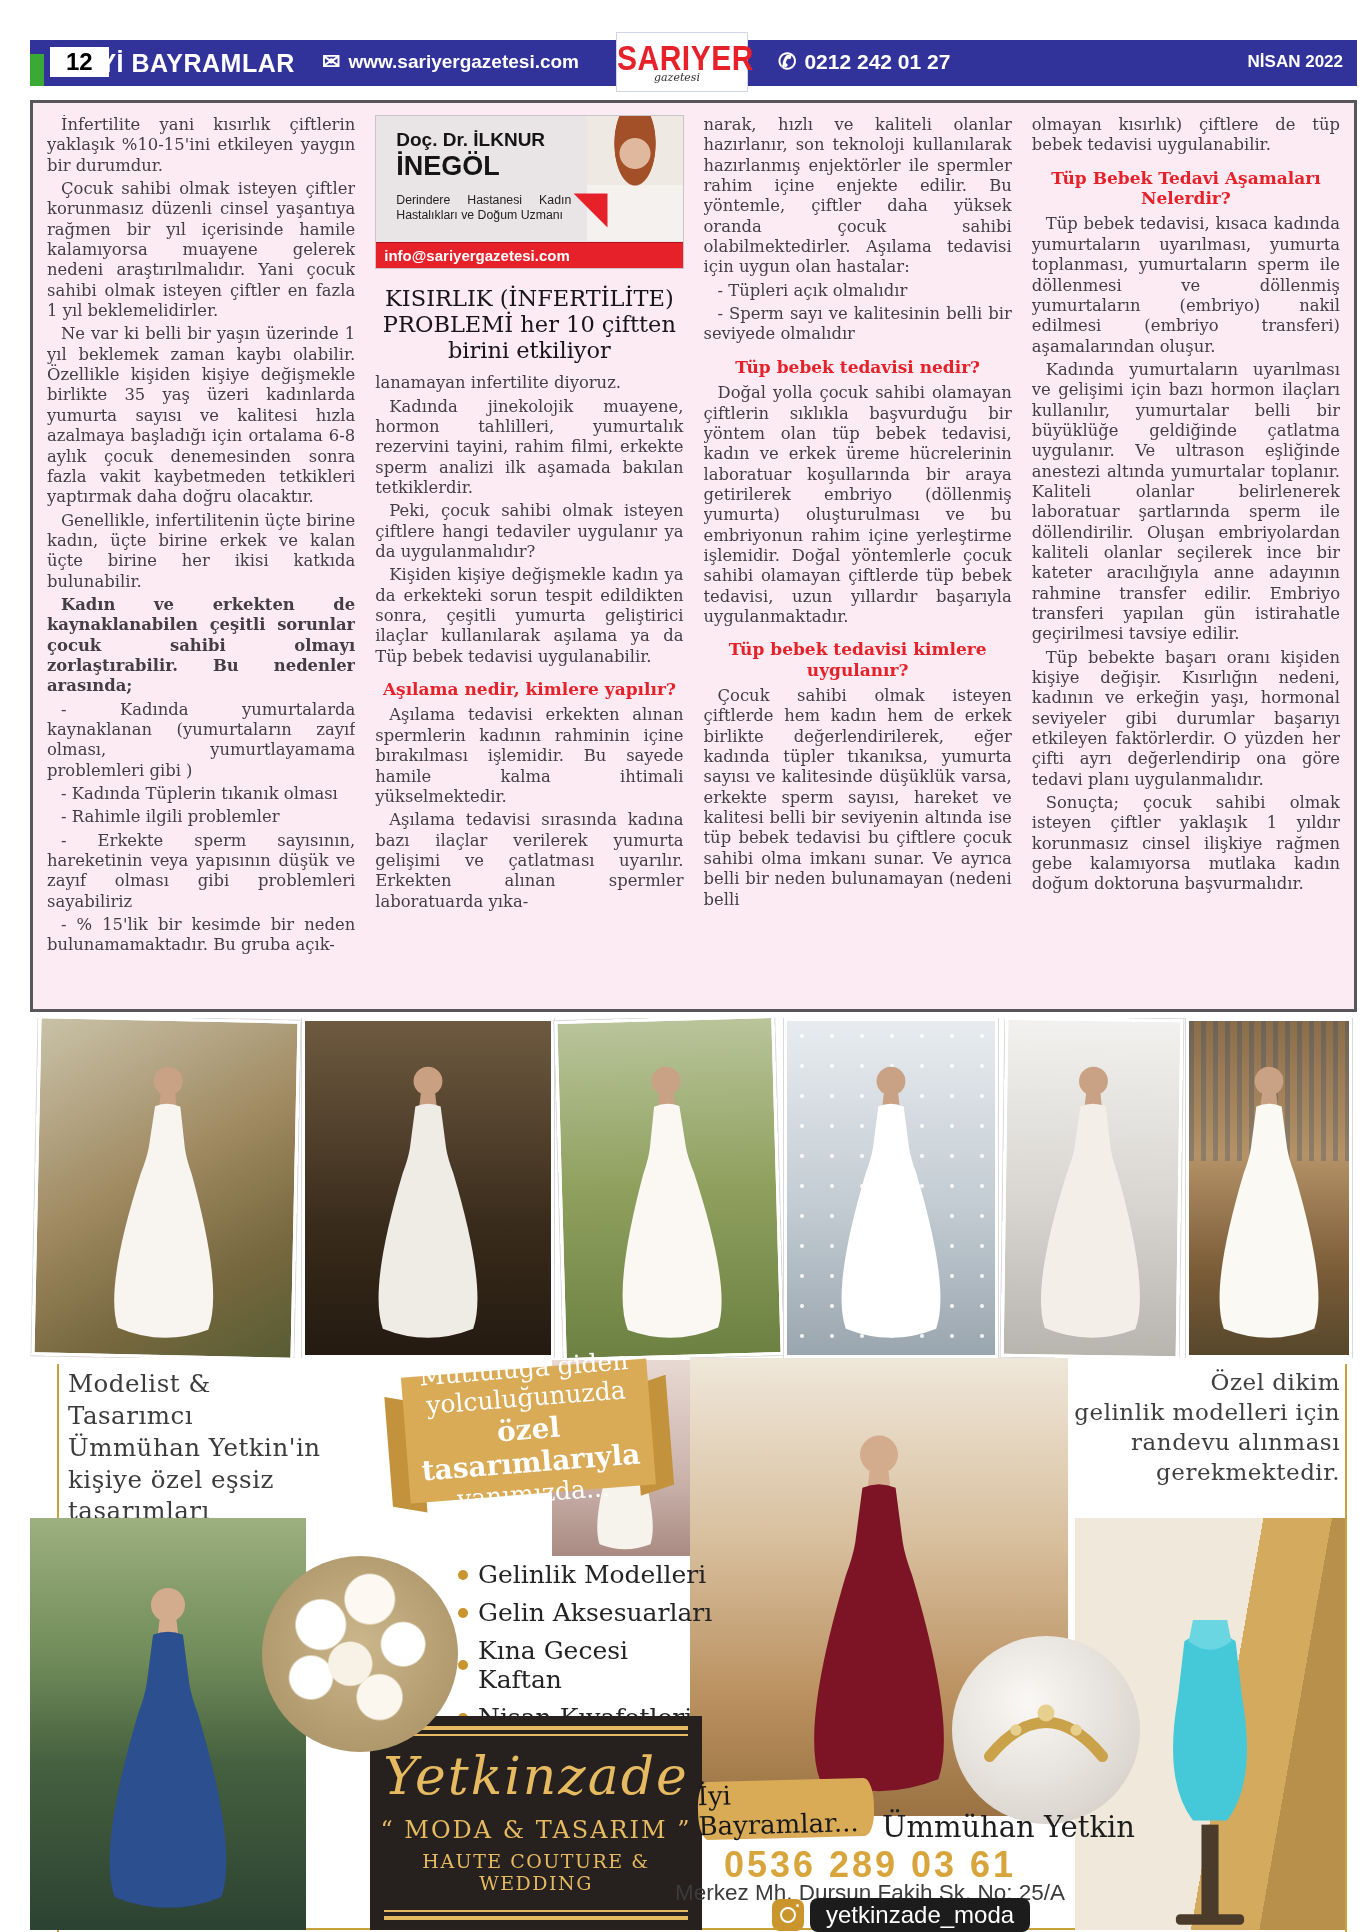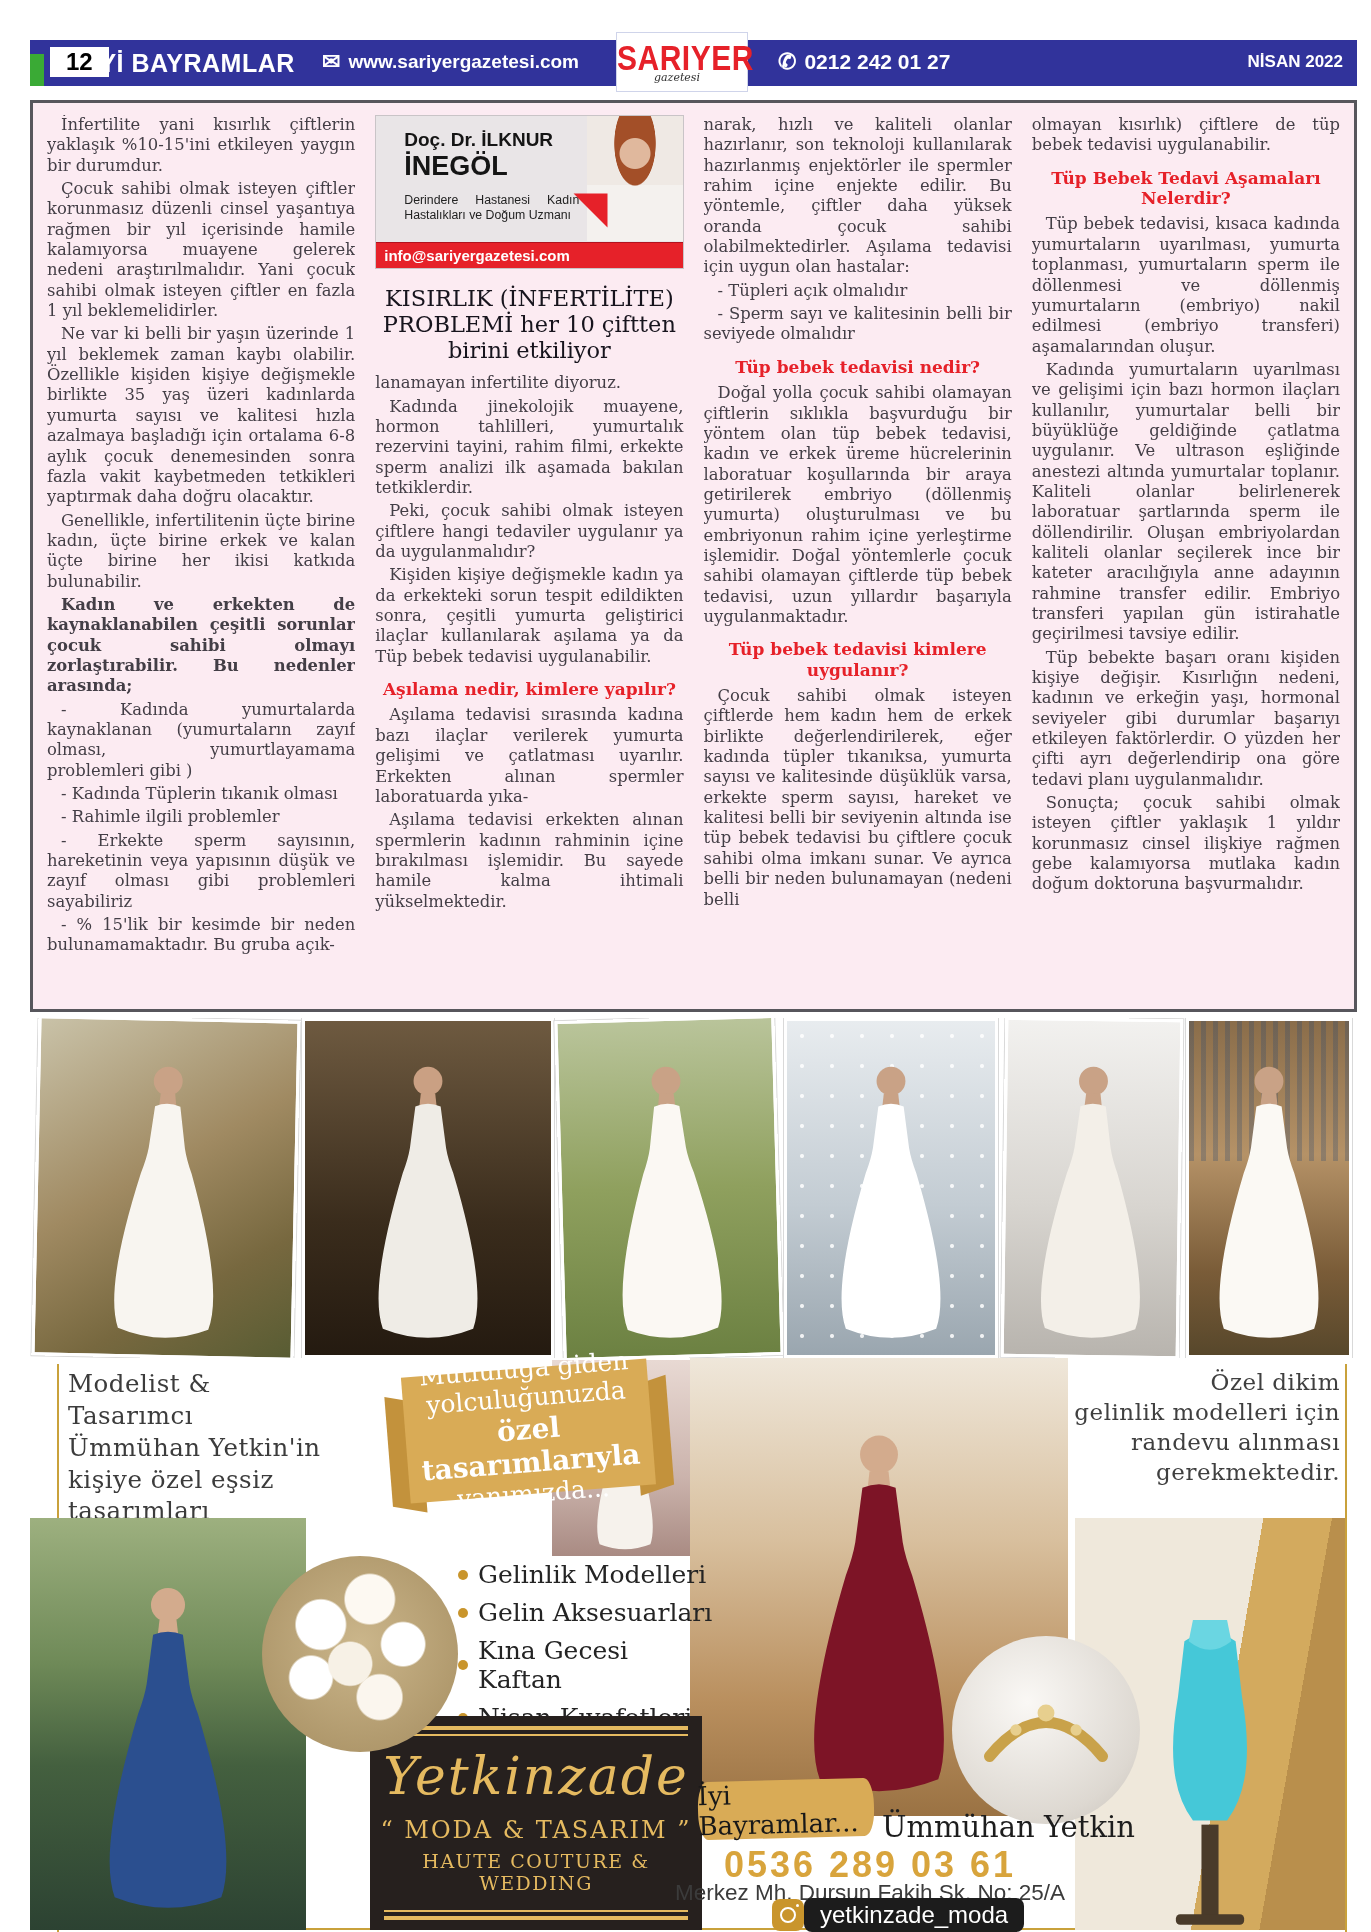--- a/index.html
+++ b/index.html
@@ -31,21 +31,21 @@
   .col p{margin:0 0 3px 0;text-indent:14px;}
   .col p.noind{text-indent:0;}
   .col p.b{font-weight:bold;}
   .sub{color:#e62129;font-weight:bold;text-align:center;text-indent:0 !important;
        margin:12px 0 6px 0 !important;font-size:17px;line-height:1.2;}
   .headline{margin:16px 0 10px 0;text-align:center;font-weight:normal;font-size:22.5px;
             line-height:1.16;color:#17141d;}
   
   .doccard{position:relative;height:152px;background:#e9e5e7;border:1px solid #c9c4c7;
            margin-bottom:6px;overflow:hidden;}
-  .docinfo{padding:12px 10px 0 28px;width:175px;font-family:"Liberation Sans",sans-serif;color:#151515;}
+  .docinfo{padding:12px 10px 0 20px;width:175px;font-family:"Liberation Sans",sans-serif;color:#151515;}
   .docname1{font-weight:bold;font-size:19px;}
   .docname2{font-weight:bold;font-size:27px;margin-top:-2px;}
   .docsub{font-size:12.3px;margin-top:10px;line-height:1.25;color:#222;}
   .docphoto{position:absolute;right:0;top:0;width:96px;height:125px;
      background:
        radial-gradient(circle at 50% 30%, #e0b89d 0 15%, rgba(0,0,0,0) 16%),
        radial-gradient(ellipse at 50% 22%, #a34f28 0 30%, rgba(0,0,0,0) 31%),
        linear-gradient(180deg,#efe9e4 0 55%, #f4f1ee 55% 100%);}
   .doccorner{position:absolute;left:-12px;bottom:27px;width:0;height:0;
      border-left:24px solid transparent;border-right:24px solid transparent;
@@ -130,21 +130,21 @@
   
   .ad-greet{position:absolute;left:668px;top:416px;width:176px;height:58px;background:#d9ab56;
             z-index:4;border-radius:10px/26px;transform:rotate(-1.5deg);
             display:flex;align-items:center;justify-content:center;}
   .ad-greet span{color:#181818;font-size:26px;}
   .ad-owner{position:absolute;left:852px;top:446px;z-index:4;font-size:29px;color:#1d1d1d;}
   .ad-phone{position:absolute;left:655px;top:480px;width:370px;text-align:center;z-index:4;
             font:900 36px "Liberation Sans",sans-serif;color:#d8a43c;letter-spacing:3px;}
   .ad-addr{position:absolute;left:640px;top:516px;width:400px;text-align:center;z-index:4;
            font:22.5px "Liberation Sans",sans-serif;color:#3b3b3b;}
-  .ad-insta{position:absolute;left:742px;top:534px;z-index:4;display:flex;align-items:center;gap:0;}
+  .ad-insta{position:absolute;left:742px;top:534px;z-index:4;display:flex;align-items:center;gap:6px;}
   .ig-icon{width:32px;height:32px;background:#c9952c;border-radius:8px;position:relative;flex:0 0 auto;}
   .ig-icon::before{content:"";position:absolute;left:8px;top:8px;width:12px;height:12px;
                    border:2.5px solid #fff;border-radius:50%;}
   .ig-icon::after{content:"";position:absolute;right:5px;top:5px;width:3px;height:3px;
                   background:#fff;border-radius:50%;}
   .ig-pill{background:#1c1c1c;color:#fff;font:24px "Liberation Sans",sans-serif;
            padding:3px 16px;border-radius:8px;}
 </style>
 </head>
 <body>
@@ -199,22 +199,22 @@
       <div class="headline">
         <div>KISIRLIK (İNFERTİLİTE)</div>
         <div>PROBLEMİ her 10 çiftten</div>
         <div>birini etkiliyor</div>
       </div>
       <p class="noind">lanamayan infertilite diyoruz.</p>
       <p>Kadında jinekolojik muayene, hormon tahlilleri, yumurtalık rezervini tayini, rahim filmi, erkekte sperm analizi ilk aşamada bakılan tetkiklerdir.</p>
       <p>Peki, çocuk sahibi olmak isteyen çiftlere hangi tedaviler uygulanır ya da uygulanmalıdır?</p>
       <p>Kişiden kişiye değişmekle kadın ya da erkekteki sorun tespit edildikten sonra, çeşitli yumurta geliştirici ilaçlar kullanılarak aşılama ya da Tüp bebek tedavisi uygulanabilir.</p>
       <p class="sub">Aşılama nedir, kimlere yapılır?</p>
+      <p>Aşılama tedavisi erkekten alınan spermlerin kadının rahminin içine bırakılması işlemidir. Bu sayede hamile kalma ihtimali yükselmektedir.</p>
       <p>Aşılama tedavisi sırasında kadına bazı ilaçlar verilerek yumurta gelişimi ve çatlatması uyarılır. Erkekten alınan spermler laboratuarda yıka-</p>
-      <p>Aşılama tedavisi erkekten alınan spermlerin kadının rahminin içine bırakılması işlemidir. Bu sayede hamile kalma ihtimali yükselmektedir.</p>
     </div>
 
     <div class="col">
       <p class="noind">narak, hızlı ve kaliteli olanlar hazırlanır, son teknoloji kullanılarak hazırlanmış enjektörler ile spermler rahim içine enjekte edilir. Bu yöntemle, çiftler daha yüksek oranda çocuk sahibi olabilmektedirler. Aşılama tedavisi için uygun olan hastalar:</p>
       <p>- Tüpleri açık olmalıdır</p>
       <p>- Sperm sayı ve kalitesinin belli bir seviyede olmalıdır</p>
       <p class="sub">Tüp bebek tedavisi nedir?</p>
       <p>Doğal yolla çocuk sahibi olamayan çiftlerin sıklıkla başvurduğu bir yöntem olan tüp bebek tedavisi, kadın ve erkek üreme hücrelerinin laboratuar koşullarında bir araya getirilerek embriyo (döllenmiş yumurta) oluşturulması ve bu embriyonun rahim içine yerleştirme işlemidir. Doğal yöntemlerle çocuk sahibi olamayan çiftlerde tüp bebek tedavisi, uzun yıllardır başarıyla uygulanmaktadır.</p>
       <p class="sub">Tüp bebek tedavisi kimlere uygulanır?</p>
       <p>Çocuk sahibi olmak isteyen çiftlerde hem kadın hem de erkek birlikte değerlendirilerek, eğer kadında tüpler tıkanıksa, yumurta sayısı ve kalitesinde düşüklük varsa, erkekte sperm sayısı, hareket ve kalitesi belli bir seviyenin altında ise tüp bebek tedavisi bu çiftlere çocuk sahibi olma imkanı sunar. Ve ayrıca belli bir neden bulunamayan (nedeni belli</p>

